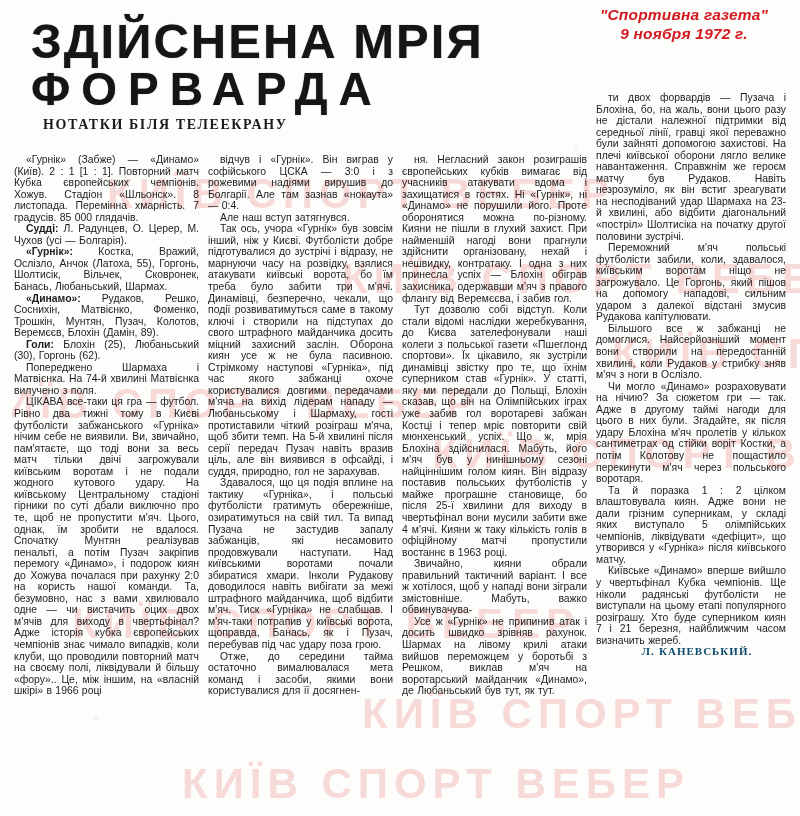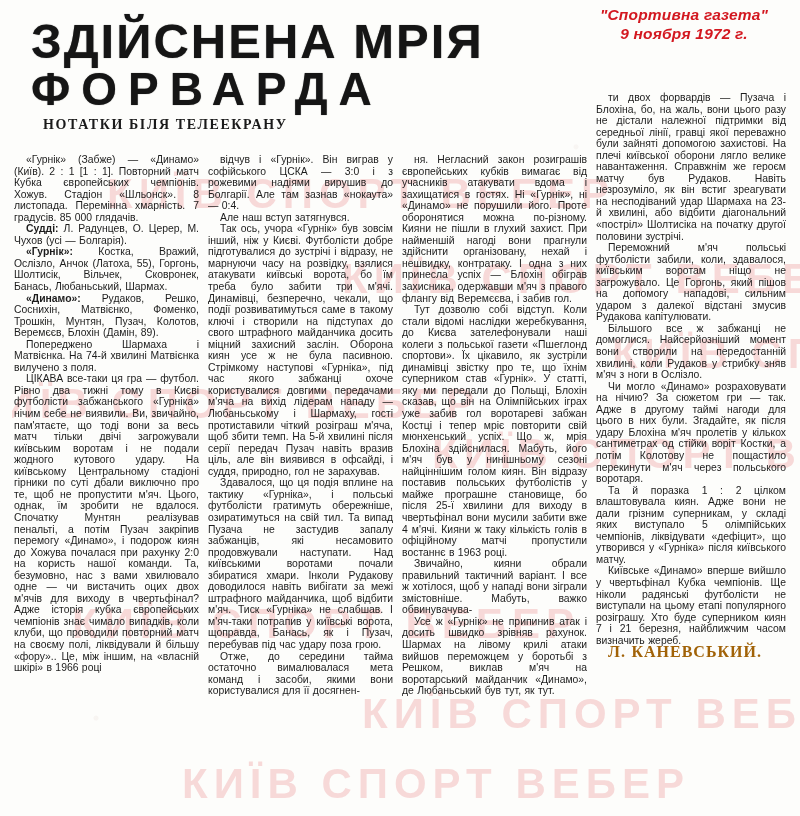--- a/index.html
+++ b/index.html
@@ -122,26 +122,26 @@
   }
   .col b { font-weight: 700; }
 
   #col1 { left: 14px;  top: 154px; width: 185px; }
   #col2 { left: 208px; top: 154px; width: 185px; }
   #col3 { left: 402px; top: 154px; width: 185px; }
   #col4 { left: 596px; top: 92px;  width: 190px; }
 
   .signature {
     margin-top: 5px;
-    text-align: left;
+    text-align: center;
     font-family: "Liberation Serif", serif;
     font-weight: 700;
-    font-size: 16px;
+    font-size: 11px;
     letter-spacing: 1px;
-    color: #a16207;
+    color: #0c4a6e;
     text-indent: 0;
   }
 
   
   .paper-noise {
     position: absolute;
     inset: 0;
     z-index: 1;
     background:
       radial-gradient(circle at 12% 88%, rgba(200,170,160,0.10) 0 2px, transparent 3px),
@@ -181,20 +181,21 @@
     <div class="kicker">НОТАТКИ БІЛЯ ТЕЛЕЕКРАНУ</div>
   </div>
 
   <div class="columns">
 
     <div class="col" id="col1">
       <p>«Гурнік» (Забже) — «Динамо» (Київ). 2 : 1 [1 : 1]. Повторний матч Кубка європейських чемпіонів. Хожув. Стадіон «Шльонск». 8 листопада. Перемінна хмарність. 7 градусів. 85 000 глядачів.</p>
       <p><b>Судді:</b> Л. Радунцев, О. Церер, М. Чухов (усі — Болгарія).</p>
       <p><b>«Гурнік»:</b> Костка, Вражий, Ослізло, Анчок (Латоха, 55), Горгонь, Шолтисік, Вільчек, Сковронек, Банась, Любаньський, Шармах.</p>
       <p><b>«Динамо»:</b> Рудаков, Решко, Соснихін, Матвієнко, Фоменко, Трошкін, Мунтян, Пузач, Колотов, Веремєєв, Блохін (Дамін, 89).</p>
+      <p><b>Голи:</b> Блохін (25), Любаньський (30), Горгонь (62).</p>
       <p>Попереджено Шармаха і Матвієнка. На 74-й хвилині Матвієнка вилучено з поля.</p>
       <p>ЦІКАВА все-таки ця гра — футбол. Рівно два тижні тому в Києві футболісти забжанського «Гурніка» нічим себе не виявили. Ви, звичайно, пам'ятаєте, що тоді вони за весь матч тільки двічі загрожували київським воротам і не подали жодного кутового удару. На київському Центральному стадіоні гірники по суті дбали виключно про те, щоб не пропустити м'яч. Цього, однак, їм зробити не вдалося. Спочатку Мунтян реалізував пенальті, а потім Пузач закріпив перемогу «Динамо», і подорож киян до Хожува почалася при рахунку 2:0 на користь нашої команди. Та, безумовно, нас з вами хвилювало одне — чи вистачить оцих двох м'ячів для виходу в чвертьфінал? Адже історія кубка європейських чемпіонів знає чимало випадків, коли клуби, що проводили повторний матч на своєму полі, ліквідували й більшу «фору».. Це, між іншим, на «власній шкірі» в 1966 році</p>
     </div>
 
     <div class="col" id="col2">
       <p>відчув і «Гурнік». Він виграв у софійського ЦСКА — 3:0 і з рожевими надіями вирушив до Болгарії. Але там зазнав «нокаута» — 0:4.</p>
       <p>Але наш вступ затягнувся.</p>
       <p>Так ось, учора «Гурнік» був зовсім інший, ніж у Києві. Футболісти добре підготувалися до зустрічі і відразу, не марнуючи часу на розвідку, взялися атакувати київські ворота, бо їм треба було забити три м'ячі. Динамівці, безперечно, чекали, що події розвиватимуться саме в такому ключі і створили на підступах до свого штрафного майданчика досить міцний захисний заслін. Оборона киян усе ж не була пасивною. Стрімкому наступові «Гурніка», під час якого забжанці охоче користувалися довгими передачами м'яча на вихід лідерам нападу — Любаньському і Шармаху, гості протиставили чіткий розіграш м'яча, щоб збити темп. На 5-й хвилині після серії передач Пузач навіть вразив ціль, але він виявився в офсайді, і суддя, природно, гол не зарахував.</p>
       <p>Здавалося, що ця подія вплине на тактику «Гурніка», і польські футболісти гратимуть обережніше, озиратимуться на свій тил. Та випад Пузача не застудив запалу забжанців, які несамовито продовжували наступати. Над київськими воротами почали збиратися хмари. Інколи Рудакову доводилося навіть вибігати за межі штрафного майданчика, щоб відбити м'яч. Тиск «Гурніка» не слабшав. І м'яч-таки потрапив у київські ворота, щоправда, Банась, як і Пузач, перебував під час удару поза грою.</p>
       <p>Отже, до середини тайма остаточно вималювалася мета команд і засоби, якими вони користувалися для її досягнен-</p>

